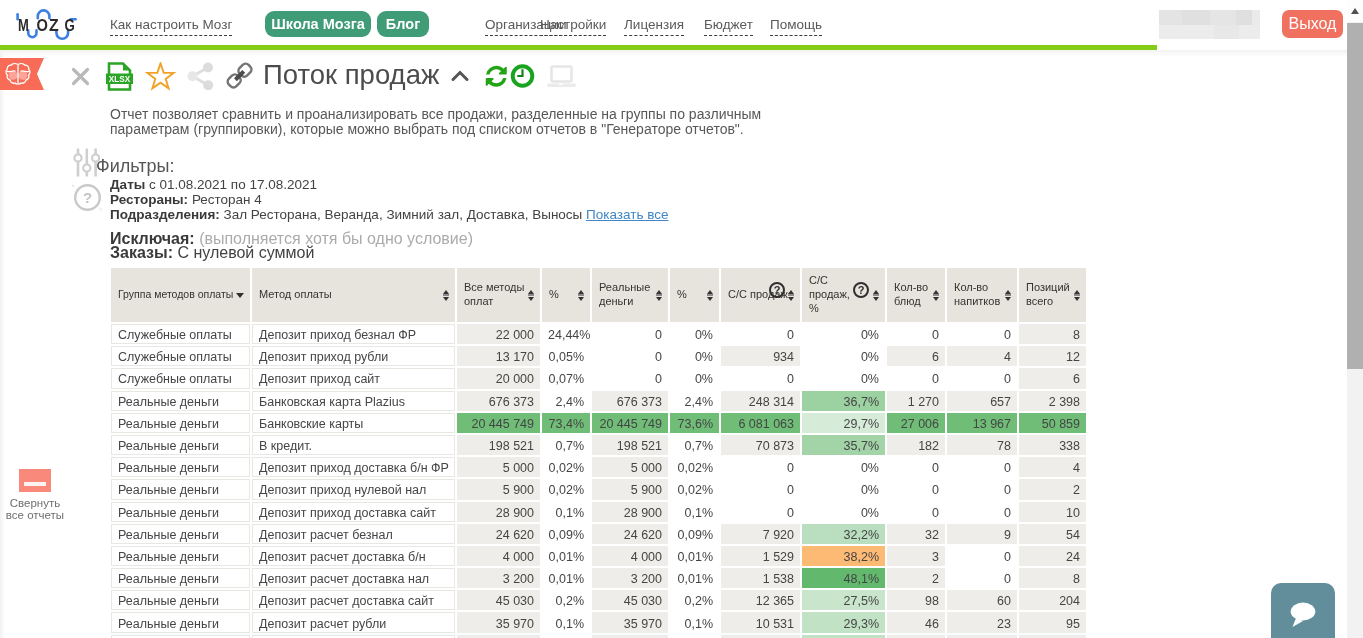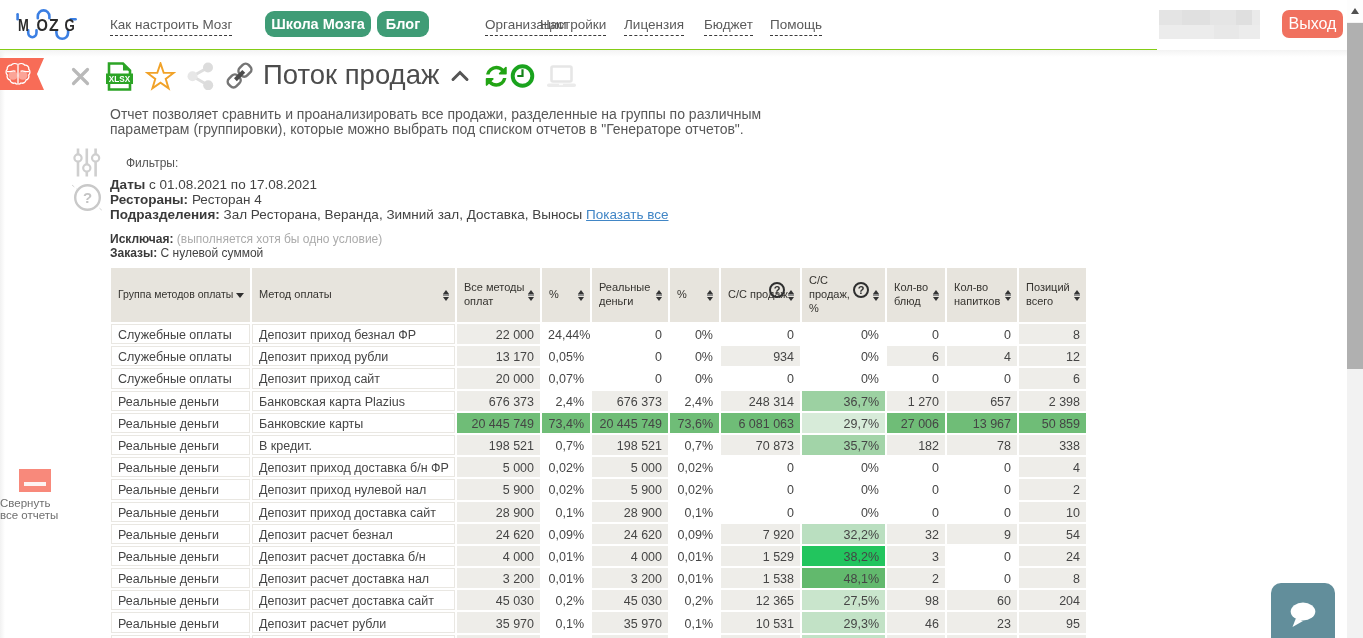--- a/index.html
+++ b/index.html
@@ -2,21 +2,21 @@
 <html><head>
 <meta charset="utf-8">
 <style>
   * { margin:0; padding:0; box-sizing:border-box; }
   html,body { width:1363px; height:638px; overflow:hidden; background:#fff;
     font-family:"Liberation Sans", sans-serif; }
   .abs { position:absolute; }
 
   
   #navbar { position:absolute; left:0; top:0; width:1157px; height:50px;
-    background:#fff; border-bottom:1px solid #84cc16; }
+    background:#fff; border-bottom:5px solid #84cc16; }
   .navlink { position:absolute; top:17px; font-size:13.5px; color:#5a5a5a;
     white-space:nowrap; }
   .navlink .dash { border-bottom:1px dashed #3a3a3a; padding-bottom:3px; }
   .greenbtn { position:absolute; top:11px; height:26px; background:#3f9c76;
     color:#fff; font-size:14.5px; font-weight:bold; border-radius:9px;
     display:flex; align-items:center; justify-content:center; }
   #logout { position:absolute; left:1282px; top:10px; width:61px; height:28px;
     background:#f0715f; color:#fff; font-size:16px; border-radius:7px;
     display:flex; align-items:center; justify-content:center; }
 
@@ -41,36 +41,36 @@
     background:linear-gradient(90deg, rgba(120,120,120,0.10), rgba(255,255,255,0)); }
 
   
   #title { position:absolute; left:263px; top:59px; font-size:27.5px; color:#4c4c4c; }
 
   
   #desc { position:absolute; left:110px; top:107px; font-size:14px;
     line-height:14.7px; color:#585858; white-space:nowrap; }
 
   
-  #filtlbl { position:absolute; left:126px; top:155.5px; font-size:12px; color:#555; }
+  #filtlbl { position:absolute; left:96px; top:155.5px; font-size:18px; color:#555; }
   #filters { position:absolute; left:110px; top:176.5px; font-size:13.5px;
     color:#434343; line-height:15.2px; white-space:nowrap; }
   #filters b, #excl b { color:#3a3a3a; }
-  #excl { position:absolute; left:110px; top:231.5px; font-size:12px;
+  #excl { position:absolute; left:110px; top:231.5px; font-size:16px;
     color:#434343; line-height:14.8px; white-space:nowrap; }
   .graytxt { color:#ababab; }
   a.showall { color:#4186c6; }
 
   
   #collapseicon { position:absolute; left:19px; top:469px; width:32px; height:23px;
     background:#f8897b; }
   #collapseicon div { position:absolute; left:5px; top:13px; width:22px; height:4px;
     background:#fdf3f2; }
   #collapsetxt { position:absolute; left:0px; top:498px; width:70px;
-    font-size:11.5px; color:#6f6f6f; line-height:11.5px; }
+    font-size:11.5px; color:#6f6f6f; text-align:center; line-height:11.5px; }
 
   
   #chat { position:absolute; left:1271px; top:583px; width:64px; height:70px;
     background:#628e9b; border-radius:10px; }
 
   
   #tbl { position:absolute; left:109px; top:266px; border-collapse:separate;
     border-spacing:2px; table-layout:fixed; width:979px; }
   #tbl th { background:#e7e4dd; color:#35332f; font-size:11px; font-weight:normal;
     text-align:left; vertical-align:middle; padding:2px 12px 2px 7px; height:54px;
@@ -79,21 +79,21 @@
     white-space:nowrap; overflow:hidden; }
   #tbl td.t { text-align:left; background:#fff; padding:2px 4px 0 6px; border:1px solid #e9e7e2; }
   #tbl td.n { text-align:right; }
   .w { background:#fff; }
   .g { background:#eeede9; }
   .gr0 { background:#6fbd77; }
   .h37 { background:#9cd1a2; }
   .h30 { background:#d7ebd9; }
   .h36 { background:#a2d4a8; }
   .h32 { background:#badfc0; }
-  .h38 { background:#22c55e; }
+  .h38 { background:#fdba74; }
   .h48 { background:#62b96d; }
   .h27 { background:#c9e5cc; }
   .h29 { background:#c2e2c6;margin-top:14px; }
 
   .sort { position:absolute; right:5.5px; top:50%; margin-top:-5.5px; width:7px; height:11px; }
   .sort .u { position:absolute; left:0; top:0; width:0; height:0;
     border-left:3.5px solid transparent; border-right:3.5px solid transparent;
     border-bottom:4.2px solid #333; }
   .sort .m { position:absolute; left:0.5px; top:4.2px; width:6px; height:2.6px;
     background:#8a8a8a; }

